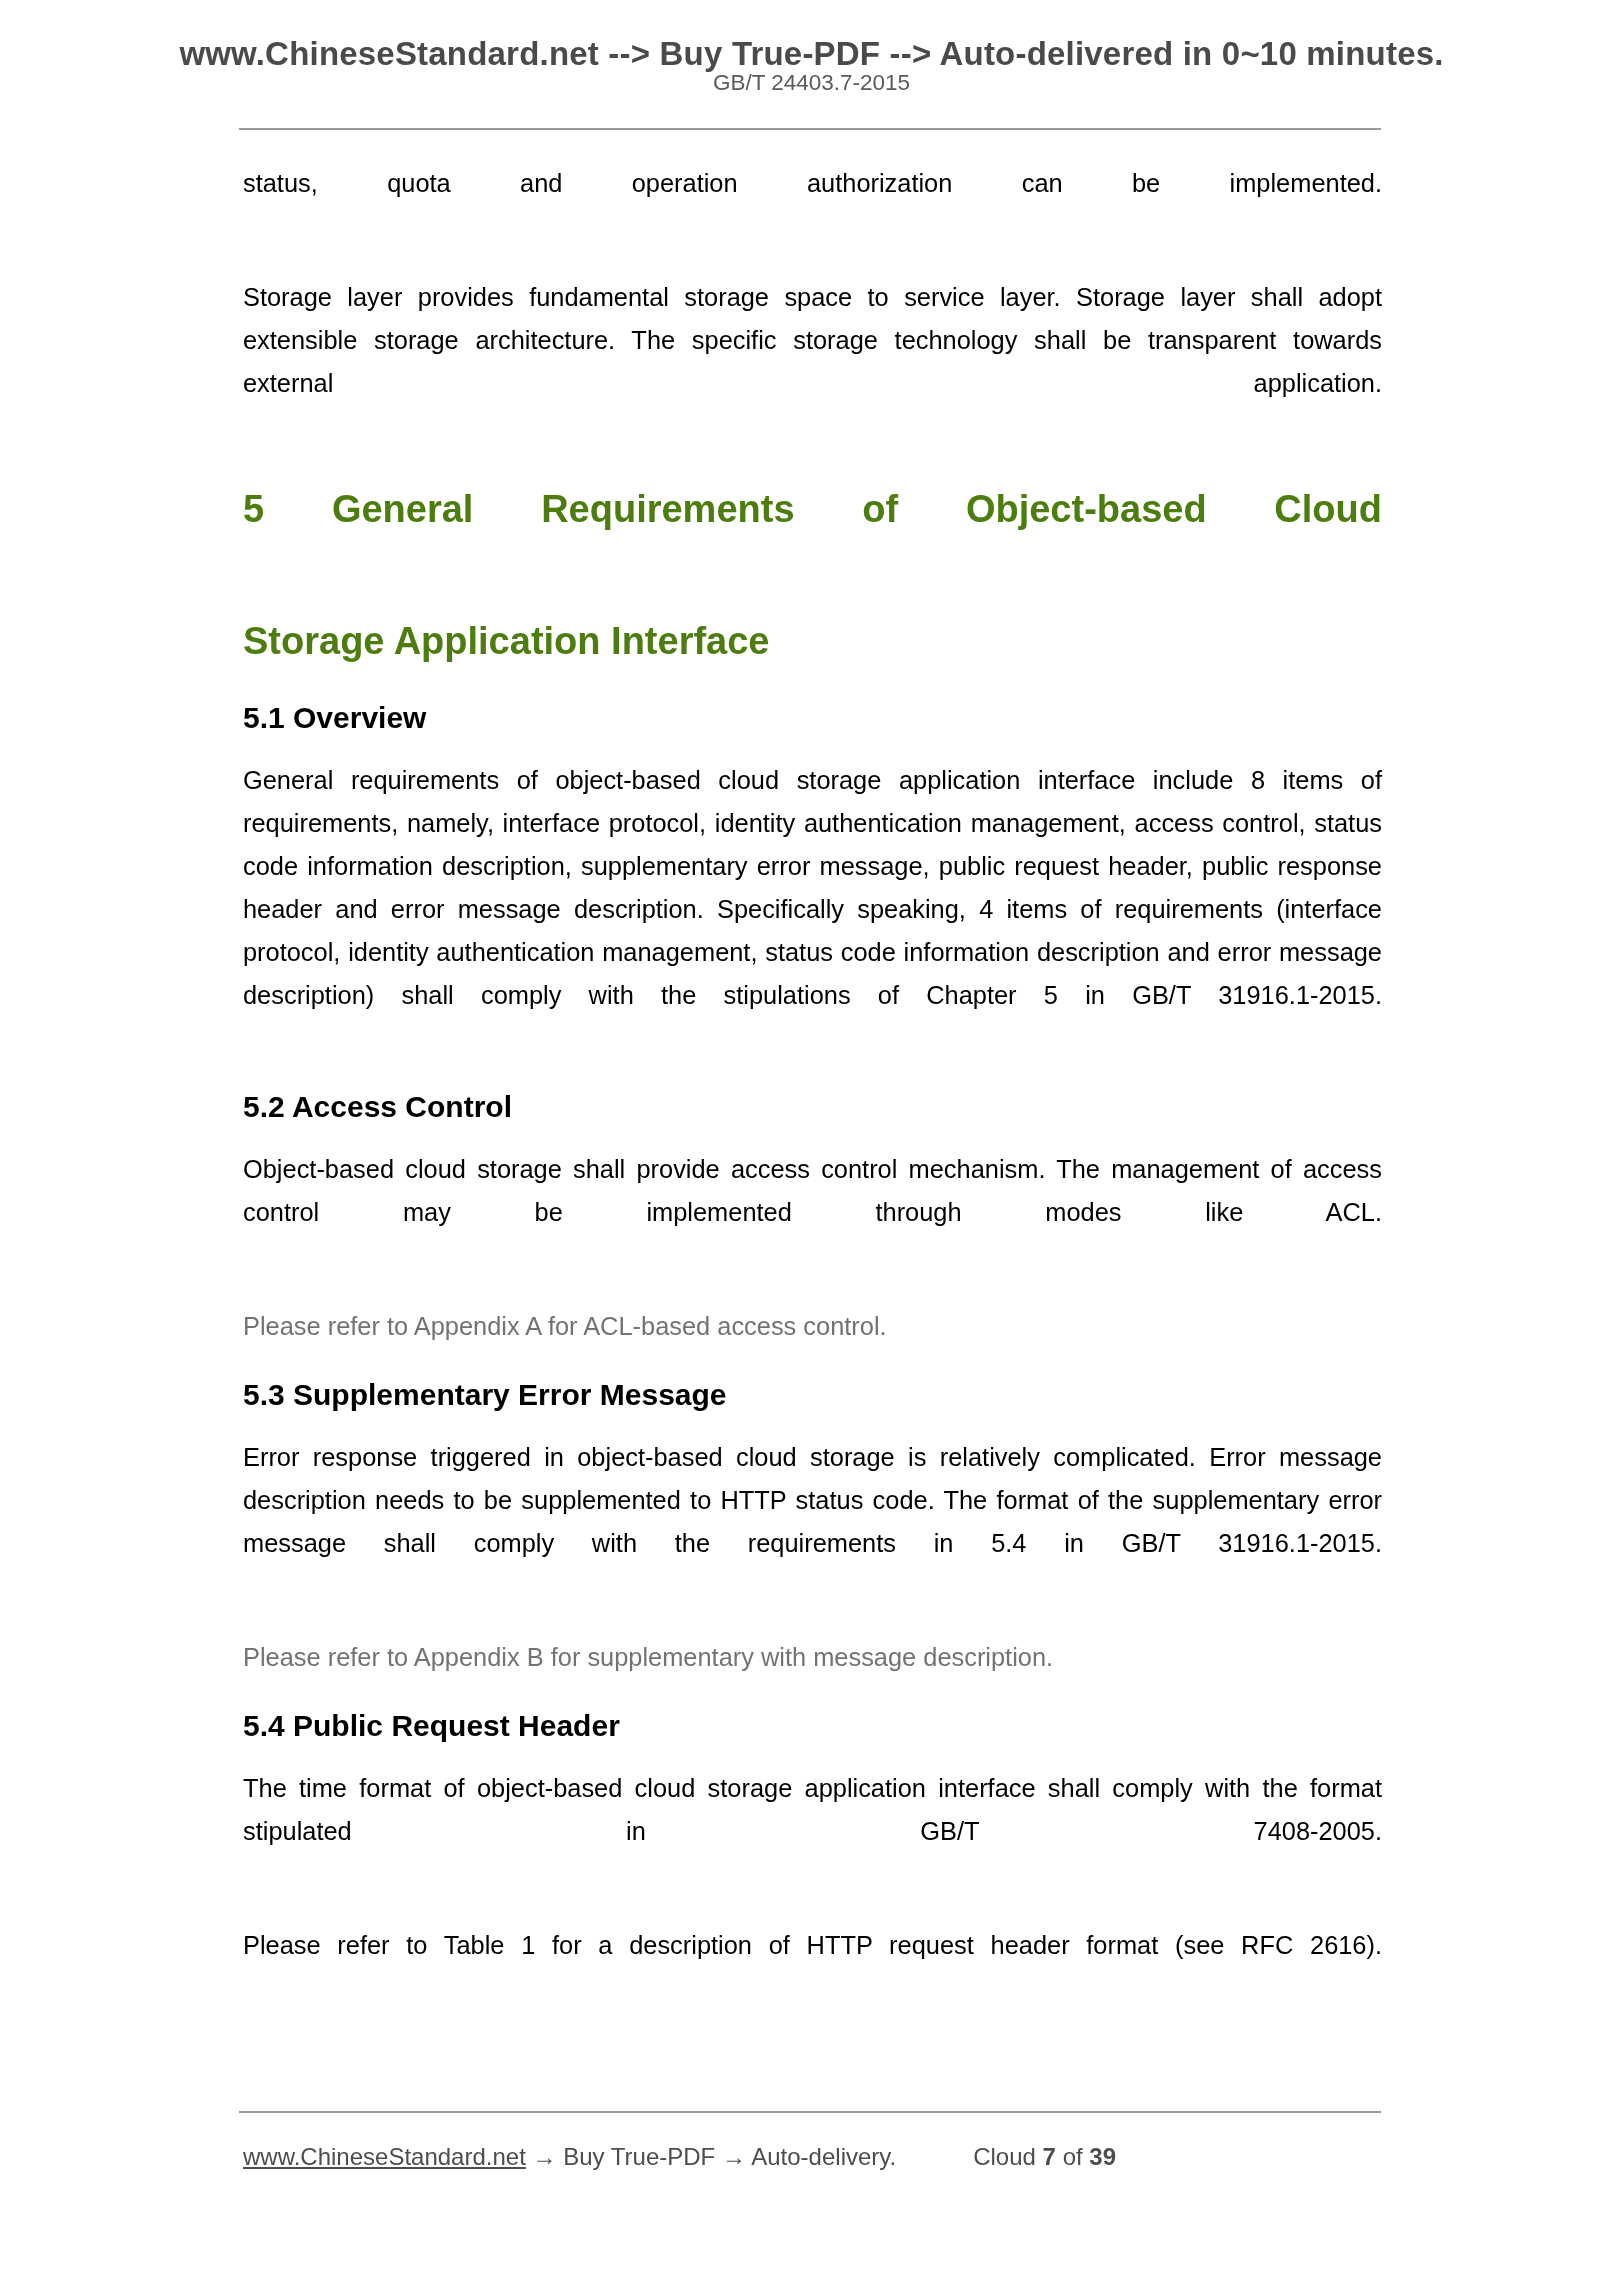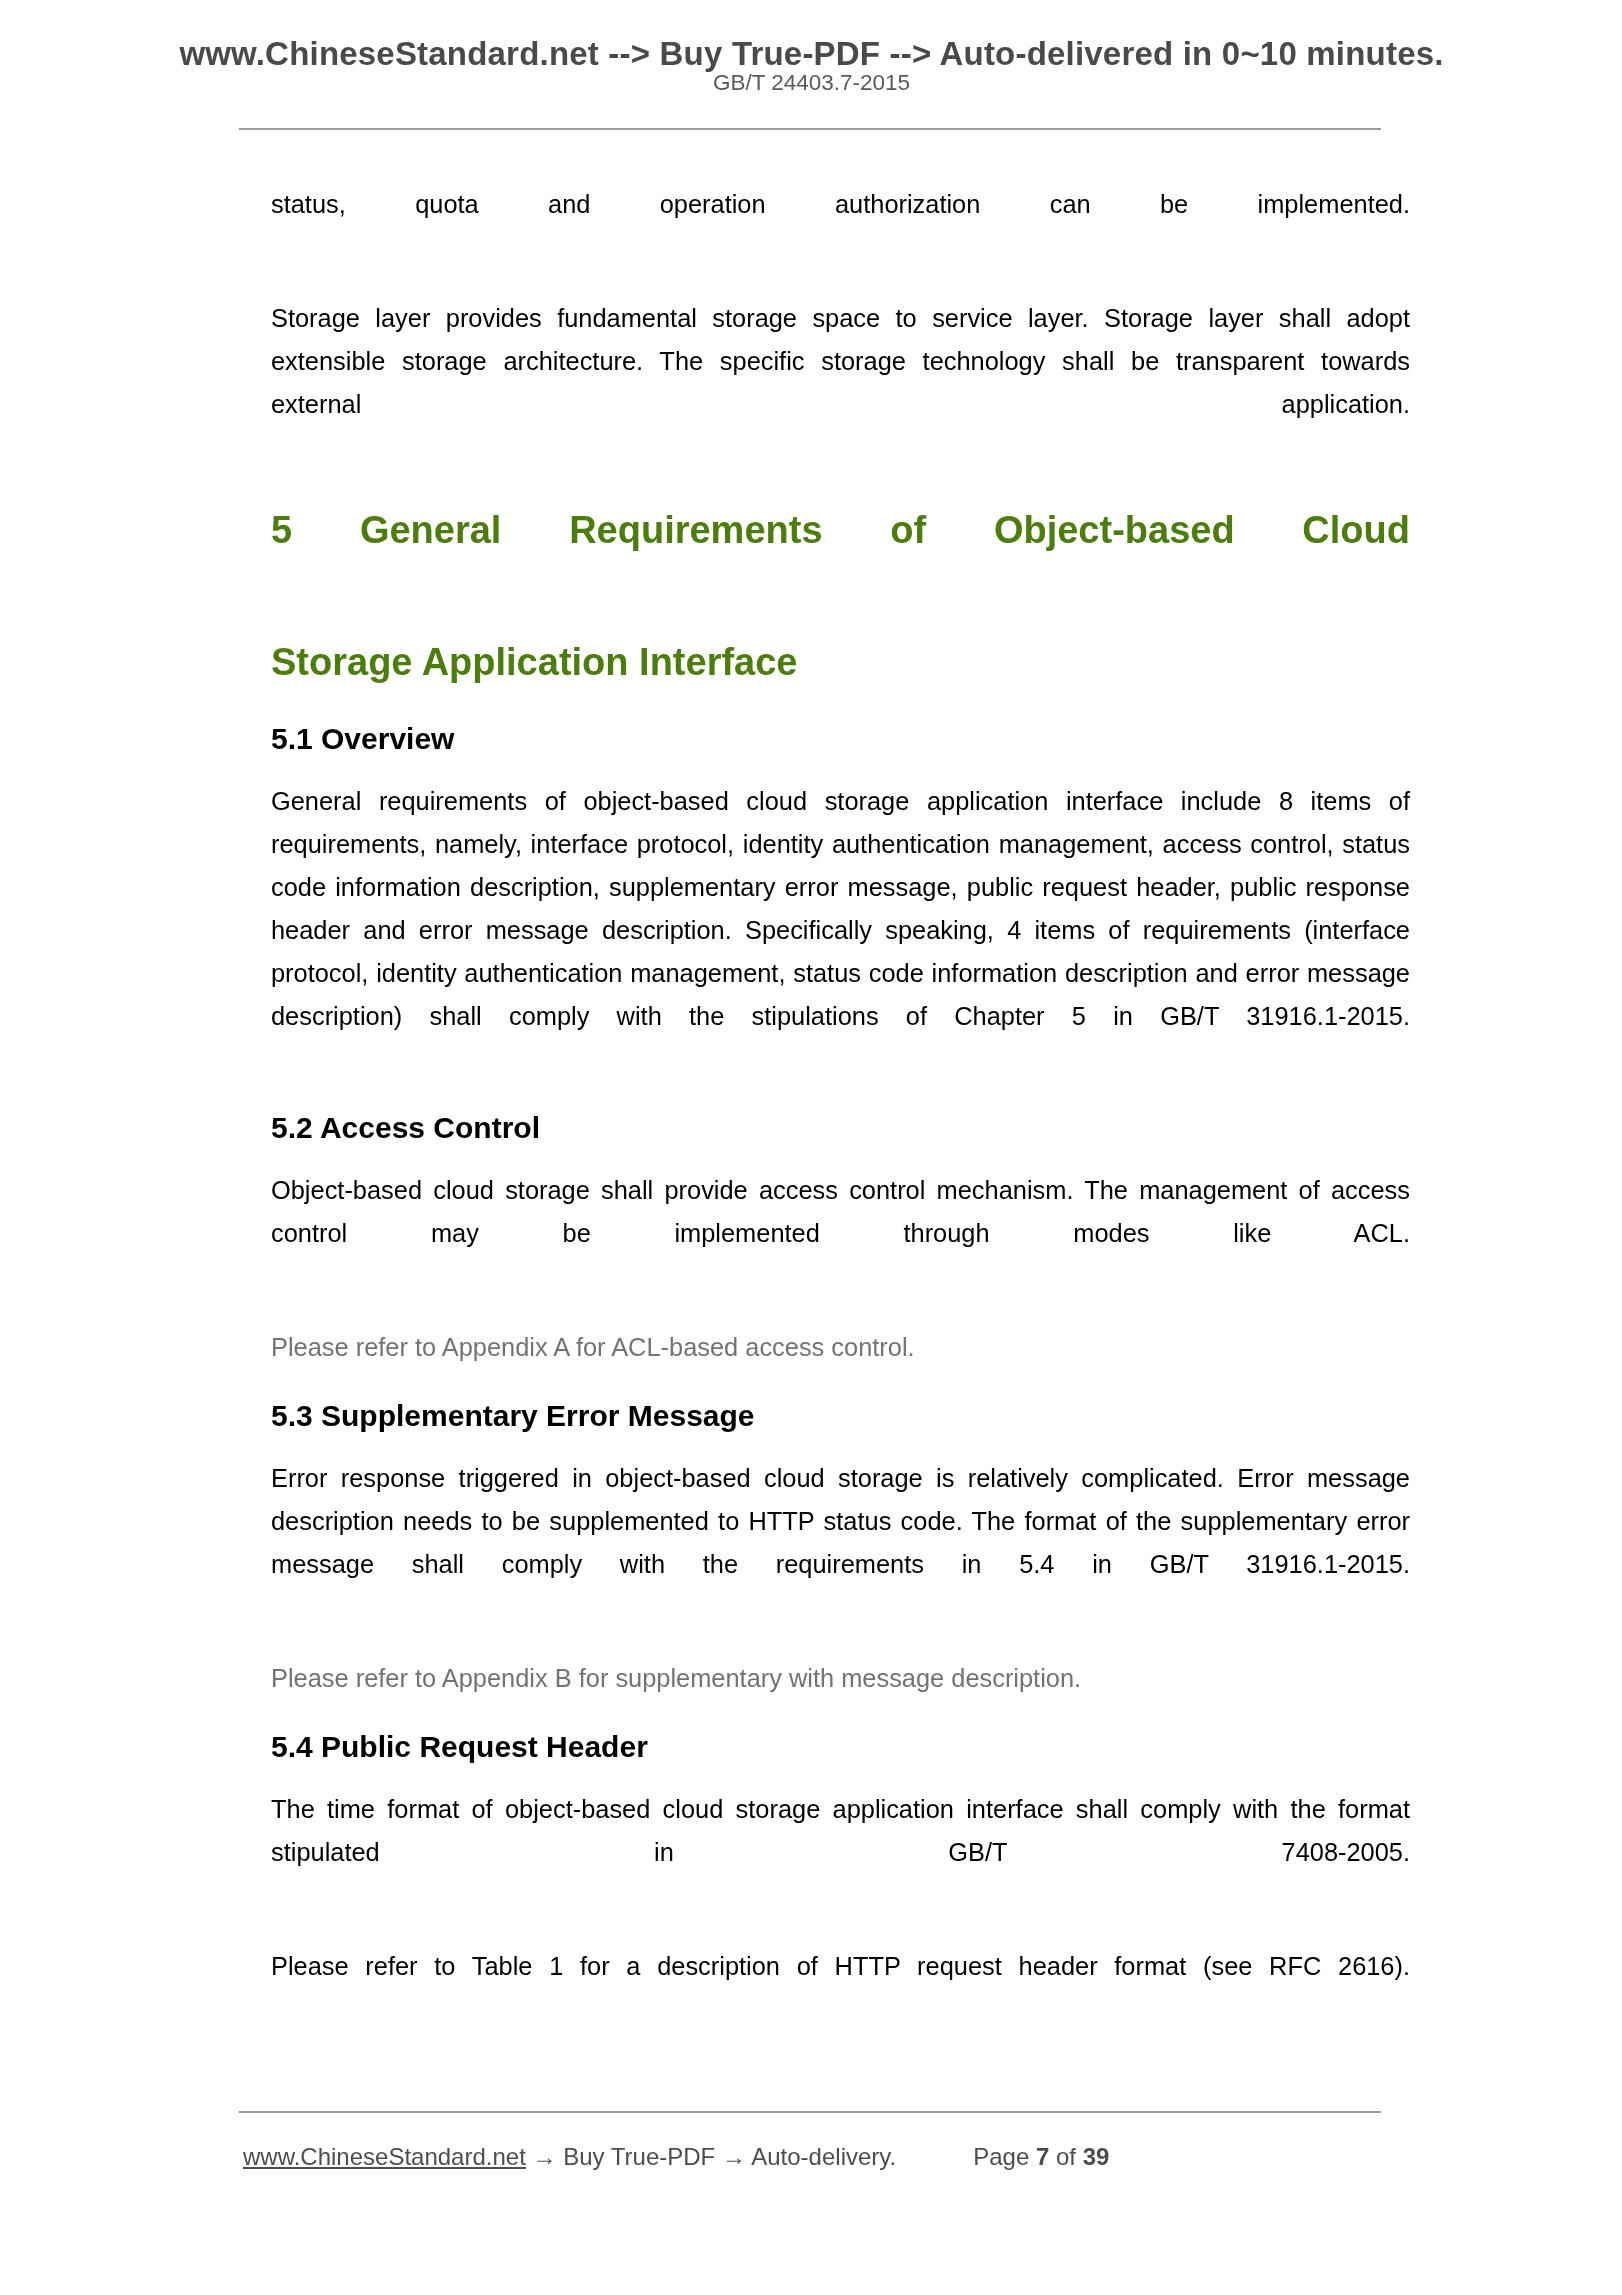--- a/index.html
+++ b/index.html
@@ -50,23 +50,22 @@
     top: 128px;
     width: 1142px;
     height: 1.7px;
     background: #9a9a9a;
   }
 
   
   .content {
     position: absolute;
     left: 243px;
-    top: 183px;
+    top: 162px;
     width: 1139px;
-    margin-left: 28px;
   }
 
   p.body {
     font-size: 25.4px;
     line-height: 43px;
     text-align: justify;
     text-justify: inter-word;
     margin: 0 0 28px 0;
     color: #000000;
   }
@@ -176,17 +175,17 @@
     <h2 class="section">5.4 Public Request Header</h2>
     <p class="body">The time format of object-based cloud storage application interface shall comply with the format stipulated in GB/T 7408-2005.</p>
     <p class="body">Please refer to Table 1 for a description of HTTP request header format (see RFC 2616).</p>
 
   </div>
 
   <div class="footer-rule"></div>
 
   <div class="footer">
     <span class="footer-left"><span class="site">www.ChineseStandard.net</span><span> → </span><span>Buy True-PDF</span><span> → </span><span>Auto-delivery.</span></span>
-    <span class="footer-right"><span>Page</span>&nbsp;<b>7</b>&nbsp;<span>of</span>&nbsp;<b>39</b></span>
+    <span class="footer-right"><span>Cloud</span>&nbsp;<b>7</b>&nbsp;<span>of</span>&nbsp;<b>39</b></span>
   </div>
 
 </div>
 
 
 </body></html>

